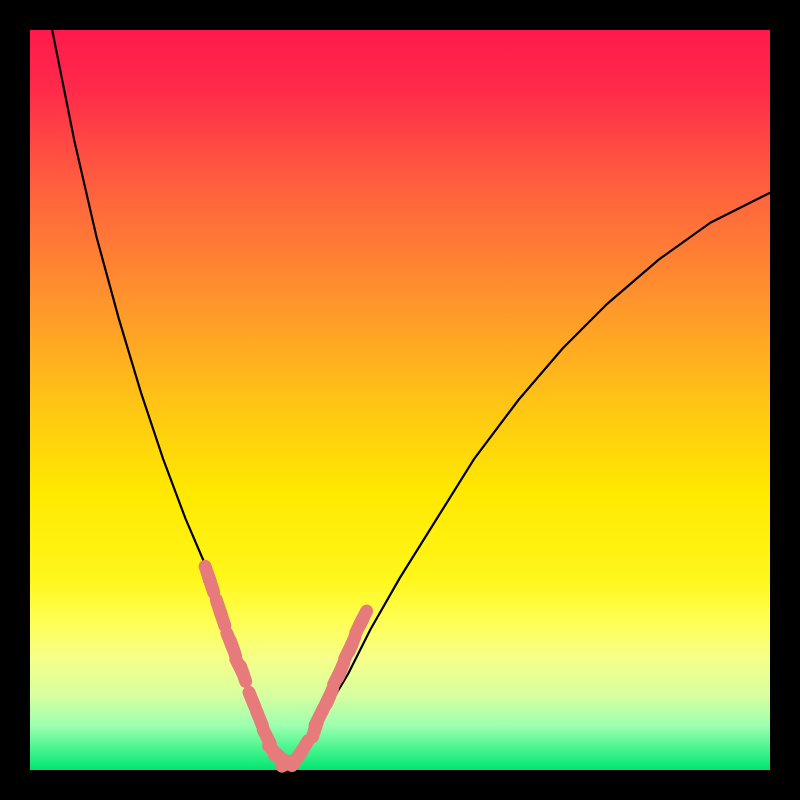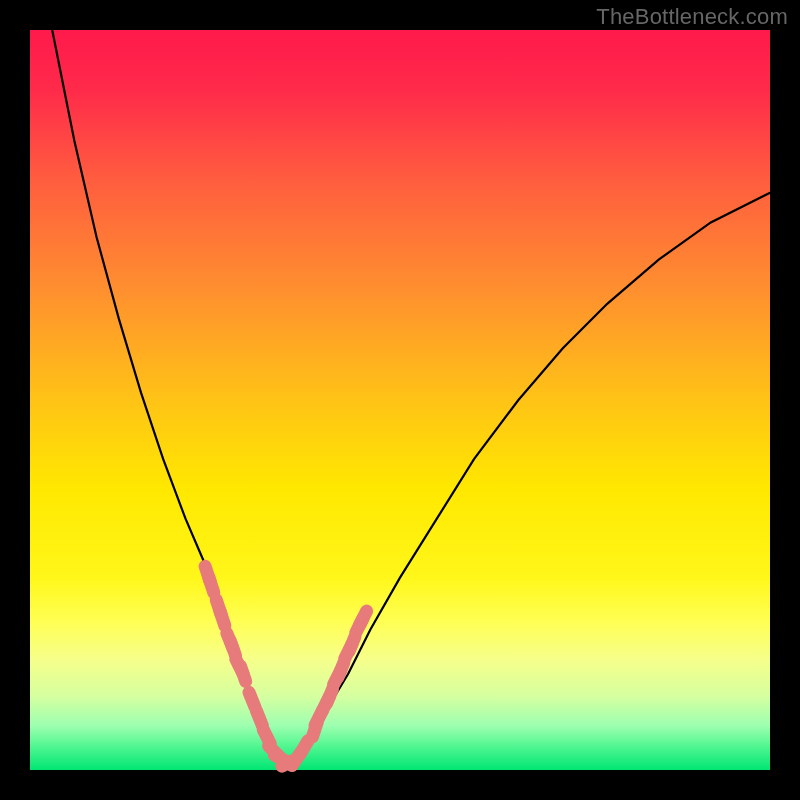--- a/index.html
+++ b/index.html
@@ -45,21 +45,20 @@
     inset: 0;
     width: 740px;
     height: 740px;
     overflow: visible;
   }
 </style>
 </head>
 <body>
 
 <div class="frame">
-  <div class="watermark">TheBottleneck.com</div>
 
   <div class="plot">
     <svg class="gradient" viewBox="0 0 740 740" preserveAspectRatio="none">
       <defs>
         <linearGradient id="bg-grad" x1="0" y1="0" x2="0" y2="1">
             <stop offset="0%" stop-color="#ff1a4b"></stop>
             <stop offset="8%" stop-color="#ff2a4a"></stop>
             <stop offset="20%" stop-color="#ff5c3f"></stop>
             <stop offset="35%" stop-color="#ff8f2f"></stop>
             <stop offset="50%" stop-color="#ffc316"></stop>

